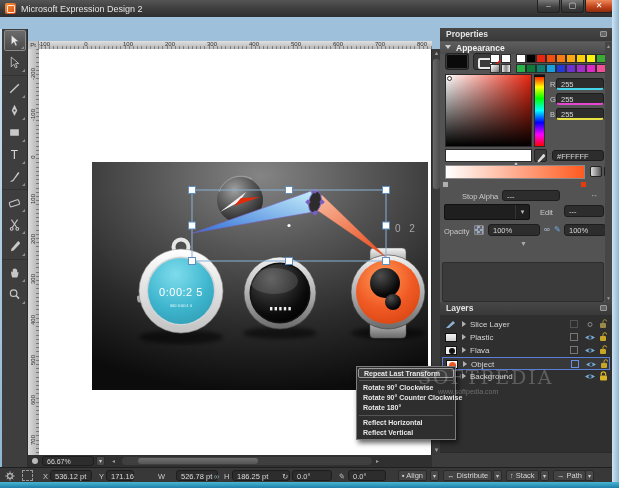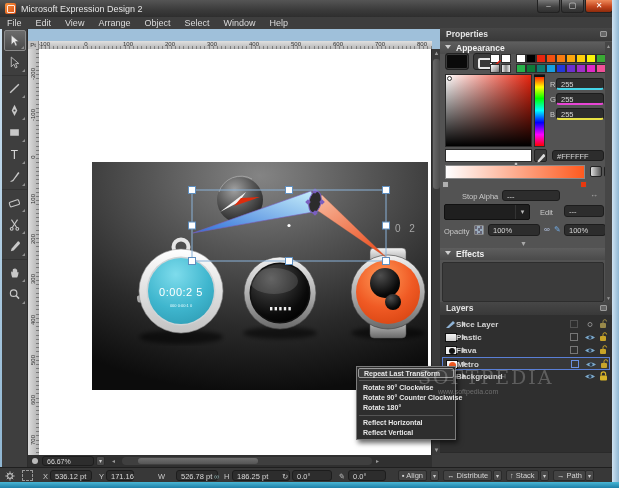--- a/index.html
+++ b/index.html
@@ -125,21 +125,21 @@
     border:1px solid #2d2d2d; border-radius:2px; }
   #pscroll { left:165px; top:14px; width:7px; height:260px; background:#464646; }
   #pscroll .arr{ position:absolute; left:0; width:7px; font-size:5px; color:#999; text-align:center; }
   
   #layers-body { left:0px; top:287px; width:172px; height:137px; background:#2f2f2f; }
   .lrow { position:absolute; left:2px; width:168px; height:13px; color:#d4d4d4; font-size:8px; }
   .lrow.sel { border:1px solid #5a7fd6; background:#383838; }
   .lthumb { position:absolute; left:3px; top:2px; width:12px; height:9px; border:1px solid #111; }
   .larr { position:absolute; left:20px; top:3px; border-top:3px solid transparent;
     border-bottom:3px solid transparent; border-left:4px solid #b0b0b0; }
-  .lname { position:absolute; left:14px; top:2px;font-weight:bold; }
+  .lname { position:absolute; left:28px; top:2px; }
   .lcheck { position:absolute; left:128px; top:2px; width:8px; height:8px; border:1px solid #777; }
   .lcheck.sel { border-color:#6a8fe0; }
   .leye { position:absolute; left:142px; top:2px; width:12px; height:9px; }
   .llock { position:absolute; left:157px; top:1px; width:9px; height:10px; }
   #layers-footer { left:0; top:424px; width:172px; height:15px; background:#3c3c3c;
     border-top:1px solid #2a2a2a; color:#bbb; }
   
   #panrow { left:28px; top:455px; width:404px; height:12px; background:#303030; color:#ccc; }
   #panrow .track { position:absolute; left:67px; top:2px; width:277px; height:8px;
     background:#3f3f3f; border-radius:4px; }
@@ -180,30 +180,20 @@
 <div id="win">
 
   <div class="abs" id="titlebar">
     <div class="abs" id="app-icon"></div>
     <div class="abs" id="title-text">Microsoft Expression Design 2</div>
   </div>
   <div class="abs winbtn" id="btn-min">–</div>
   <div class="abs winbtn" id="btn-max">▢</div>
   <div class="abs winbtn" id="btn-close">✕</div>
 
-  <div class="abs" id="menubar">
-    <span>File</span>
-    <span>Edit</span>
-    <span>View</span>
-    <span>Arrange</span>
-    <span>Object</span>
-    <span>Select</span>
-    <span>Window</span>
-    <span>Help</span>
-  </div>
 
 
   <div class="abs" id="edge-left"></div>
   <div class="abs" id="toolbar">
     <div class="tool sel">
       <svg width="13" height="13" viewBox="0 0 12 12">
           <path d="M3,1 L3,10 L5.4,7.6 L6.9,11 L8.4,10.3 L6.9,7 L10,7 Z" fill="#e8e8e8" stroke="#555" stroke-width=".5"></path>
         </svg>
     </div>
     <div class="tool">
@@ -519,24 +509,20 @@
 
     <span class="lbl" style="left:4px;top:199px">Opacity</span>
     <div class="abs" id="opacity-icon" style="position:absolute"></div>
     <div class="fld" style="left:48px;top:196px;width:52px;height:12px">100%</div>
     <span class="mini" style="left:104px;top:197px">∞</span>
     <span class="mini" style="left:114px;top:197px;color:#6fa8e0">✎</span>
     <div class="fld" style="left:124px;top:196px;width:42px;height:12px">100%</div>
 
     <div class="abs" id="collapse-chevron" style="position:absolute">▼</div>
 
-    <div class="shead" style="top:220px">
-      <span class="tri"></span>
-      <span>Effects</span>
-    </div>
     <div class="abs" id="effects-body" style="position:absolute"></div>
 
     <div class="abs" id="pscroll">
       <div class="arr" style="top:1px">▲</div>
       <div class="arr" style="bottom:1px">▼</div>
     </div>
 
     <div class="phead" style="top:274px">
       <span>Layers</span>
       <span class="pin"></span>
@@ -589,21 +575,21 @@
             <path d="M4,4 V2.5 A1.8,1.8 0 0 1 7.6,2.5" fill="none" stroke="#c8a428"></path>
             <rect x="1" y="4" width="6" height="5" rx="1" fill="#c8a428"></rect>
           </svg>
       </div>
 
       <div class="lrow sel" style="top:42px">
         <span class="lthumb" style="background:#f8f8f8">
             <span style="position:absolute;left:2px;top:1px;width:7px;height:7px;border-radius:50%;background:#f05a24"></span>
           </span>
         <span class="larr"></span>
-        <span class="lname">Metro</span>
+        <span class="lname">Object</span>
         <span class="lcheck sel"></span>
         <svg class="leye" viewBox="0 0 12 9">
             <path d="M1,4.5 Q6,0.5 11,4.5 Q6,8.5 1,4.5 Z" fill="#7ba7c8"></path>
             <circle cx="6" cy="4.5" r="1.6" fill="#24364a"></circle>
           </svg>
         <svg class="llock" viewBox="0 0 9 10">
             <path d="M4,4 V2.5 A1.8,1.8 0 0 1 7.6,2.5" fill="none" stroke="#c8a428"></path>
             <rect x="1" y="4" width="6" height="5" rx="1" fill="#c8a428"></rect>
           </svg>
       </div>

